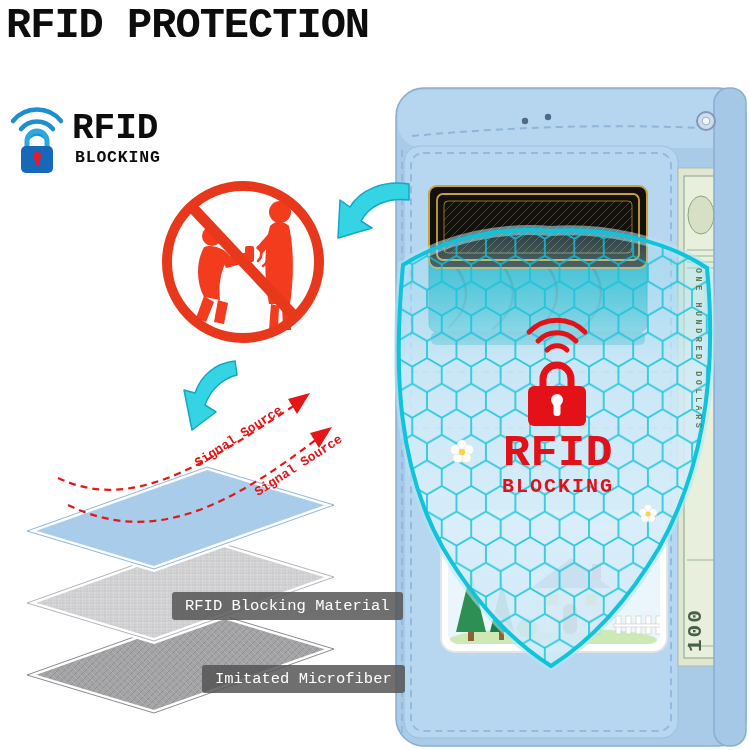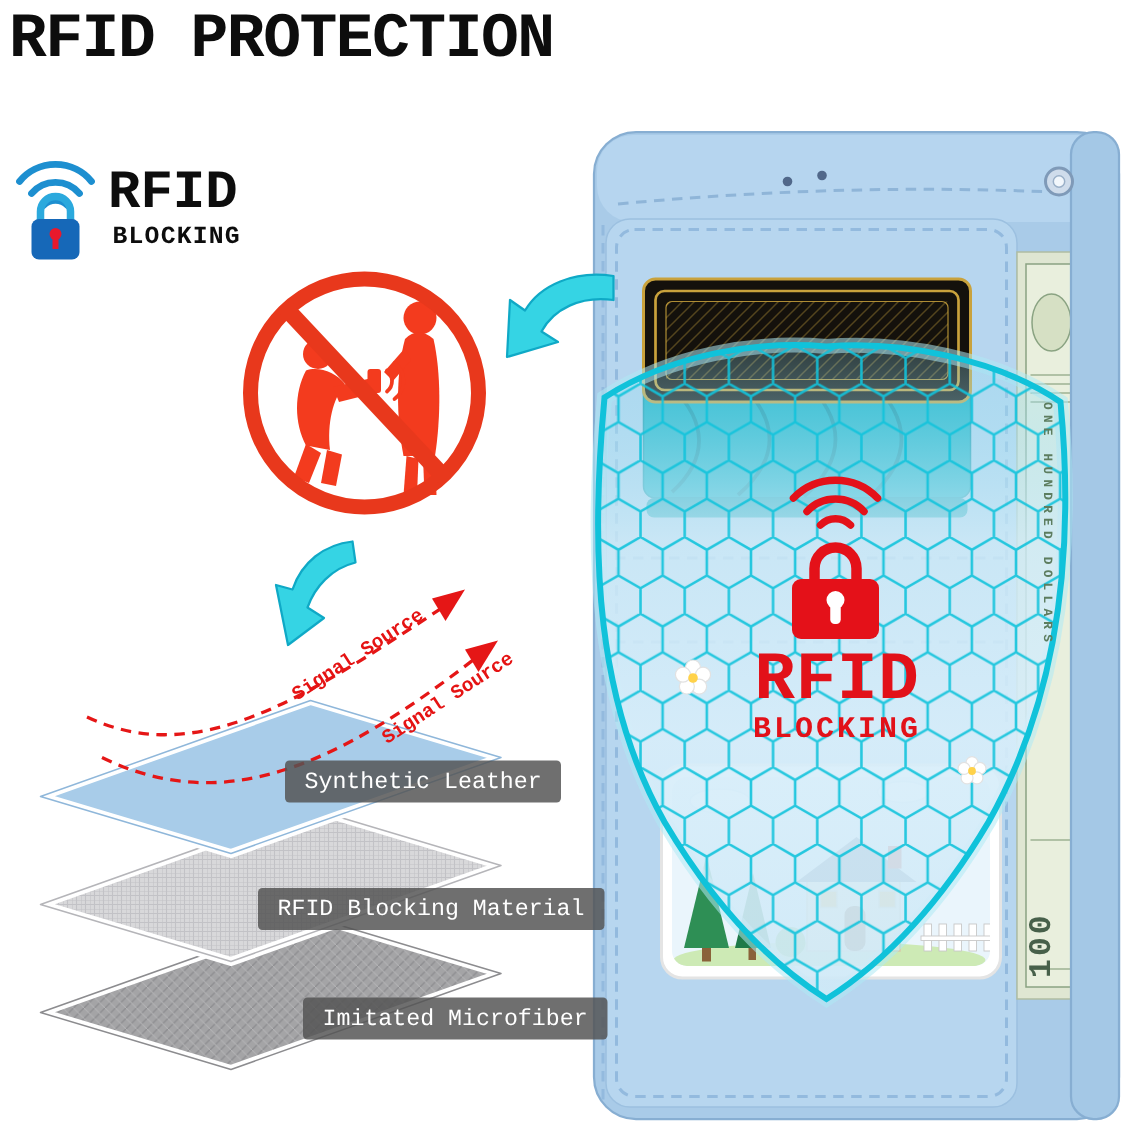--- a/index.html
+++ b/index.html
@@ -219,20 +219,19 @@
 
 <div id="logo-name" class="txt">RFID</div>
 <div id="logo-tag" class="txt">BLOCKING</div>
 
 <div id="shield-name" class="txt">RFID</div>
 <div id="shield-tag" class="txt">BLOCKING</div>
 
 <div id="sig1" class="txt sig">Signal Source</div>
 <div id="sig2" class="txt sig">Signal Source</div>
 
-<div id="label1" class="txt layer-label">Synthetic Leather</div>
 <div id="label2" class="txt layer-label">RFID Blocking Material</div>
 <div id="label3" class="txt layer-label">Imitated Microfiber</div>
 
 <div id="bill-100" class="txt">100</div>
 <div id="bill-text" class="txt">ONE HUNDRED DOLLARS</div>
 
 </div>
 
 </body></html>

